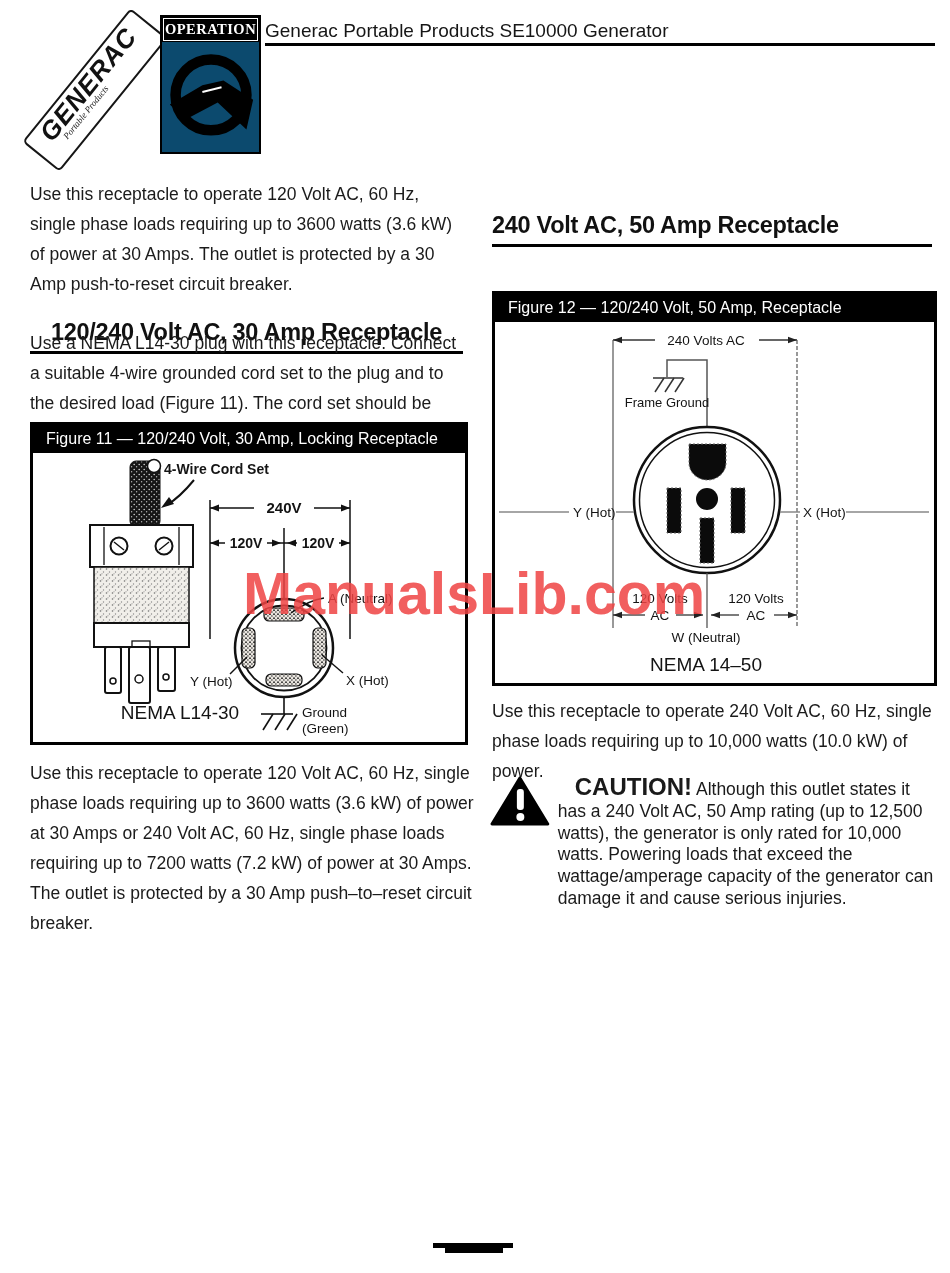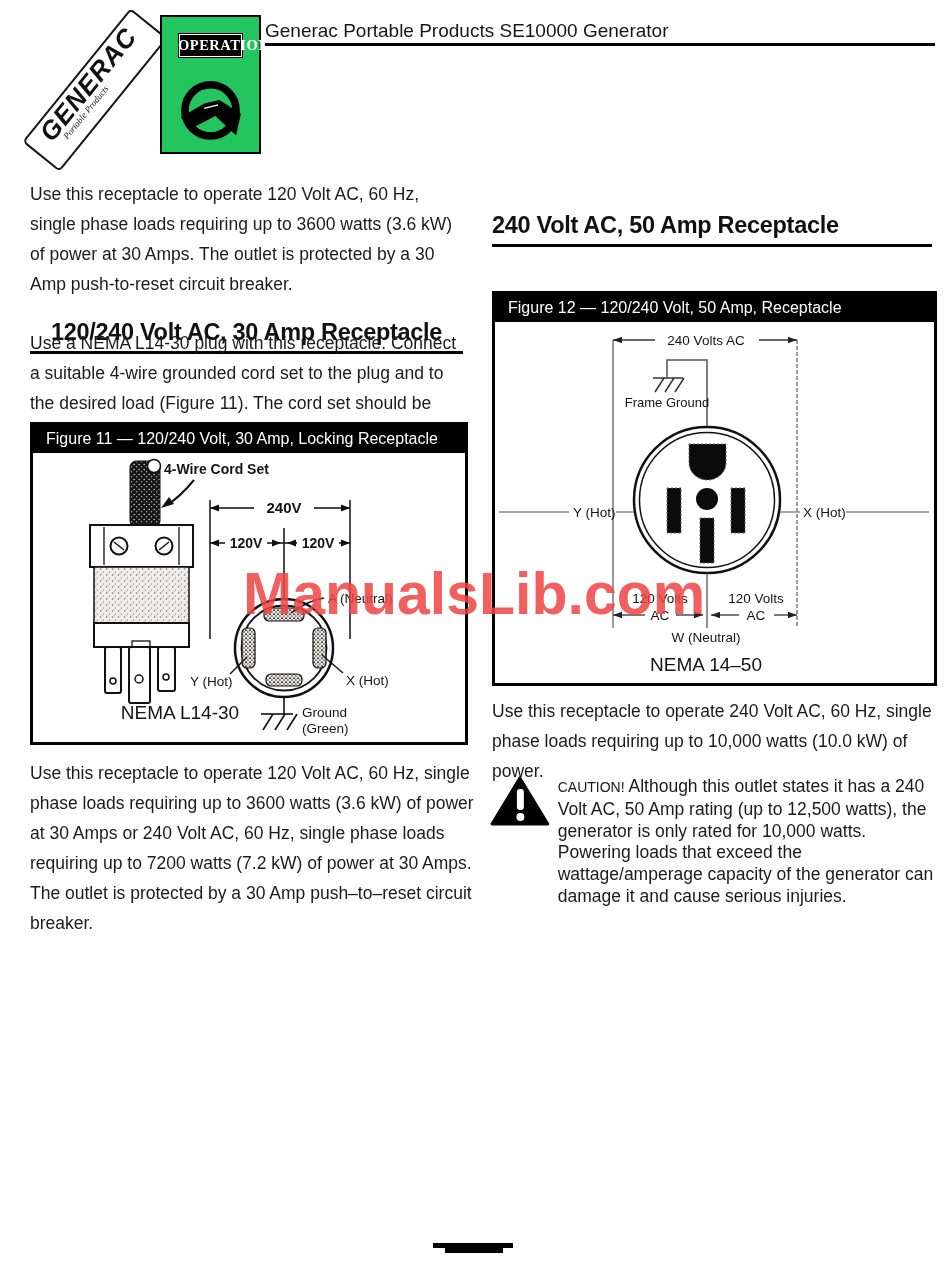--- a/index.html
+++ b/index.html
@@ -11,40 +11,40 @@
   .abs{position:absolute;}
   
   .generac-wrap{left:20px;top:16px;width:150px;height:148px;}
   .generac-box{
     position:absolute;left:-11px;top:50px;width:172px;height:48px;
     border:2px solid #161616;border-radius:5px;background:#fff;
     transform:rotate(-51deg);text-align:center;box-sizing:border-box;
   }
   .generac-name{font-size:26px;font-weight:bold;font-style:italic;letter-spacing:1px;line-height:27px;color:#111;}
   .generac-sub{font-size:9px;font-style:italic;font-family:"Liberation Serif",serif;color:#222;margin-top:-3px;padding-left:28px;text-align:left;}
-  .op-badge{left:160px;top:15px;width:101px;height:139px;border:2px solid #000;background:#22c55e;padding:16px;box-sizing:border-box;}
+  .op-badge{left:160px;top:15px;width:101px;height:139px;border:2px solid #000;background:#0c4a6e;padding:0;box-sizing:border-box;}
   .op-title{background:#000;color:#fff;height:25px;line-height:25px;text-align:center;
     font-family:"Liberation Serif",serif;font-weight:bold;font-size:14.5px;letter-spacing:.5px;
     box-shadow:inset 0 0 0 1px #000, inset 0 0 0 2px #fff;}
   .op-iconarea{height:102px;display:flex;align-items:center;justify-content:center;}
   .hd-title{left:265px;top:20px;font-size:19px;color:#161616;white-space:nowrap;}
   .hd-rule{left:265px;top:43px;width:670px;height:3px;background:#000;}
   
   .para{font-size:17.5px;line-height:30px;color:#1b1b1b;}
   .h2{font-size:23.5px;font-weight:bold;letter-spacing:-0.3px;color:#111;
       border-bottom:3px solid #000;padding-bottom:5px;margin-top:32px;}
   
   .figure{border:3px solid #000;background:#fff;box-sizing:border-box;}
   .fig-title{background:#000;color:#fff;font-size:16px;height:28px;line-height:28px;padding-left:13px;white-space:nowrap;}
   .fig-body{position:relative;background:#fff;}
   svg text{font-family:"Liberation Sans",sans-serif;fill:#141414;}
   
   .caution{display:flex;align-items:flex-start;}
   .caution-text{margin-left:8px;width:382px;font-size:17.5px;line-height:21.8px;}
-  .caution-label{font-weight:normal;font-size:14px;}
+  .caution-label{font-weight:bold;font-size:24px;margin-left:17px;}
   
   .watermark{
     left:243px;top:560px;font-size:59px;font-weight:bold;letter-spacing:0px;
     color:#ef4444;opacity:.85;z-index:30;pointer-events:none;white-space:nowrap;
   }
   
   .foot-bar1{left:433px;top:1243px;width:80px;height:5px;background:#000;}
   .foot-bar2{left:445px;top:1248px;width:58px;height:5px;background:#000;}
   .foot-num{left:433px;top:1312px;width:80px;text-align:center;font-size:16px;color:#111;}
 </style>

